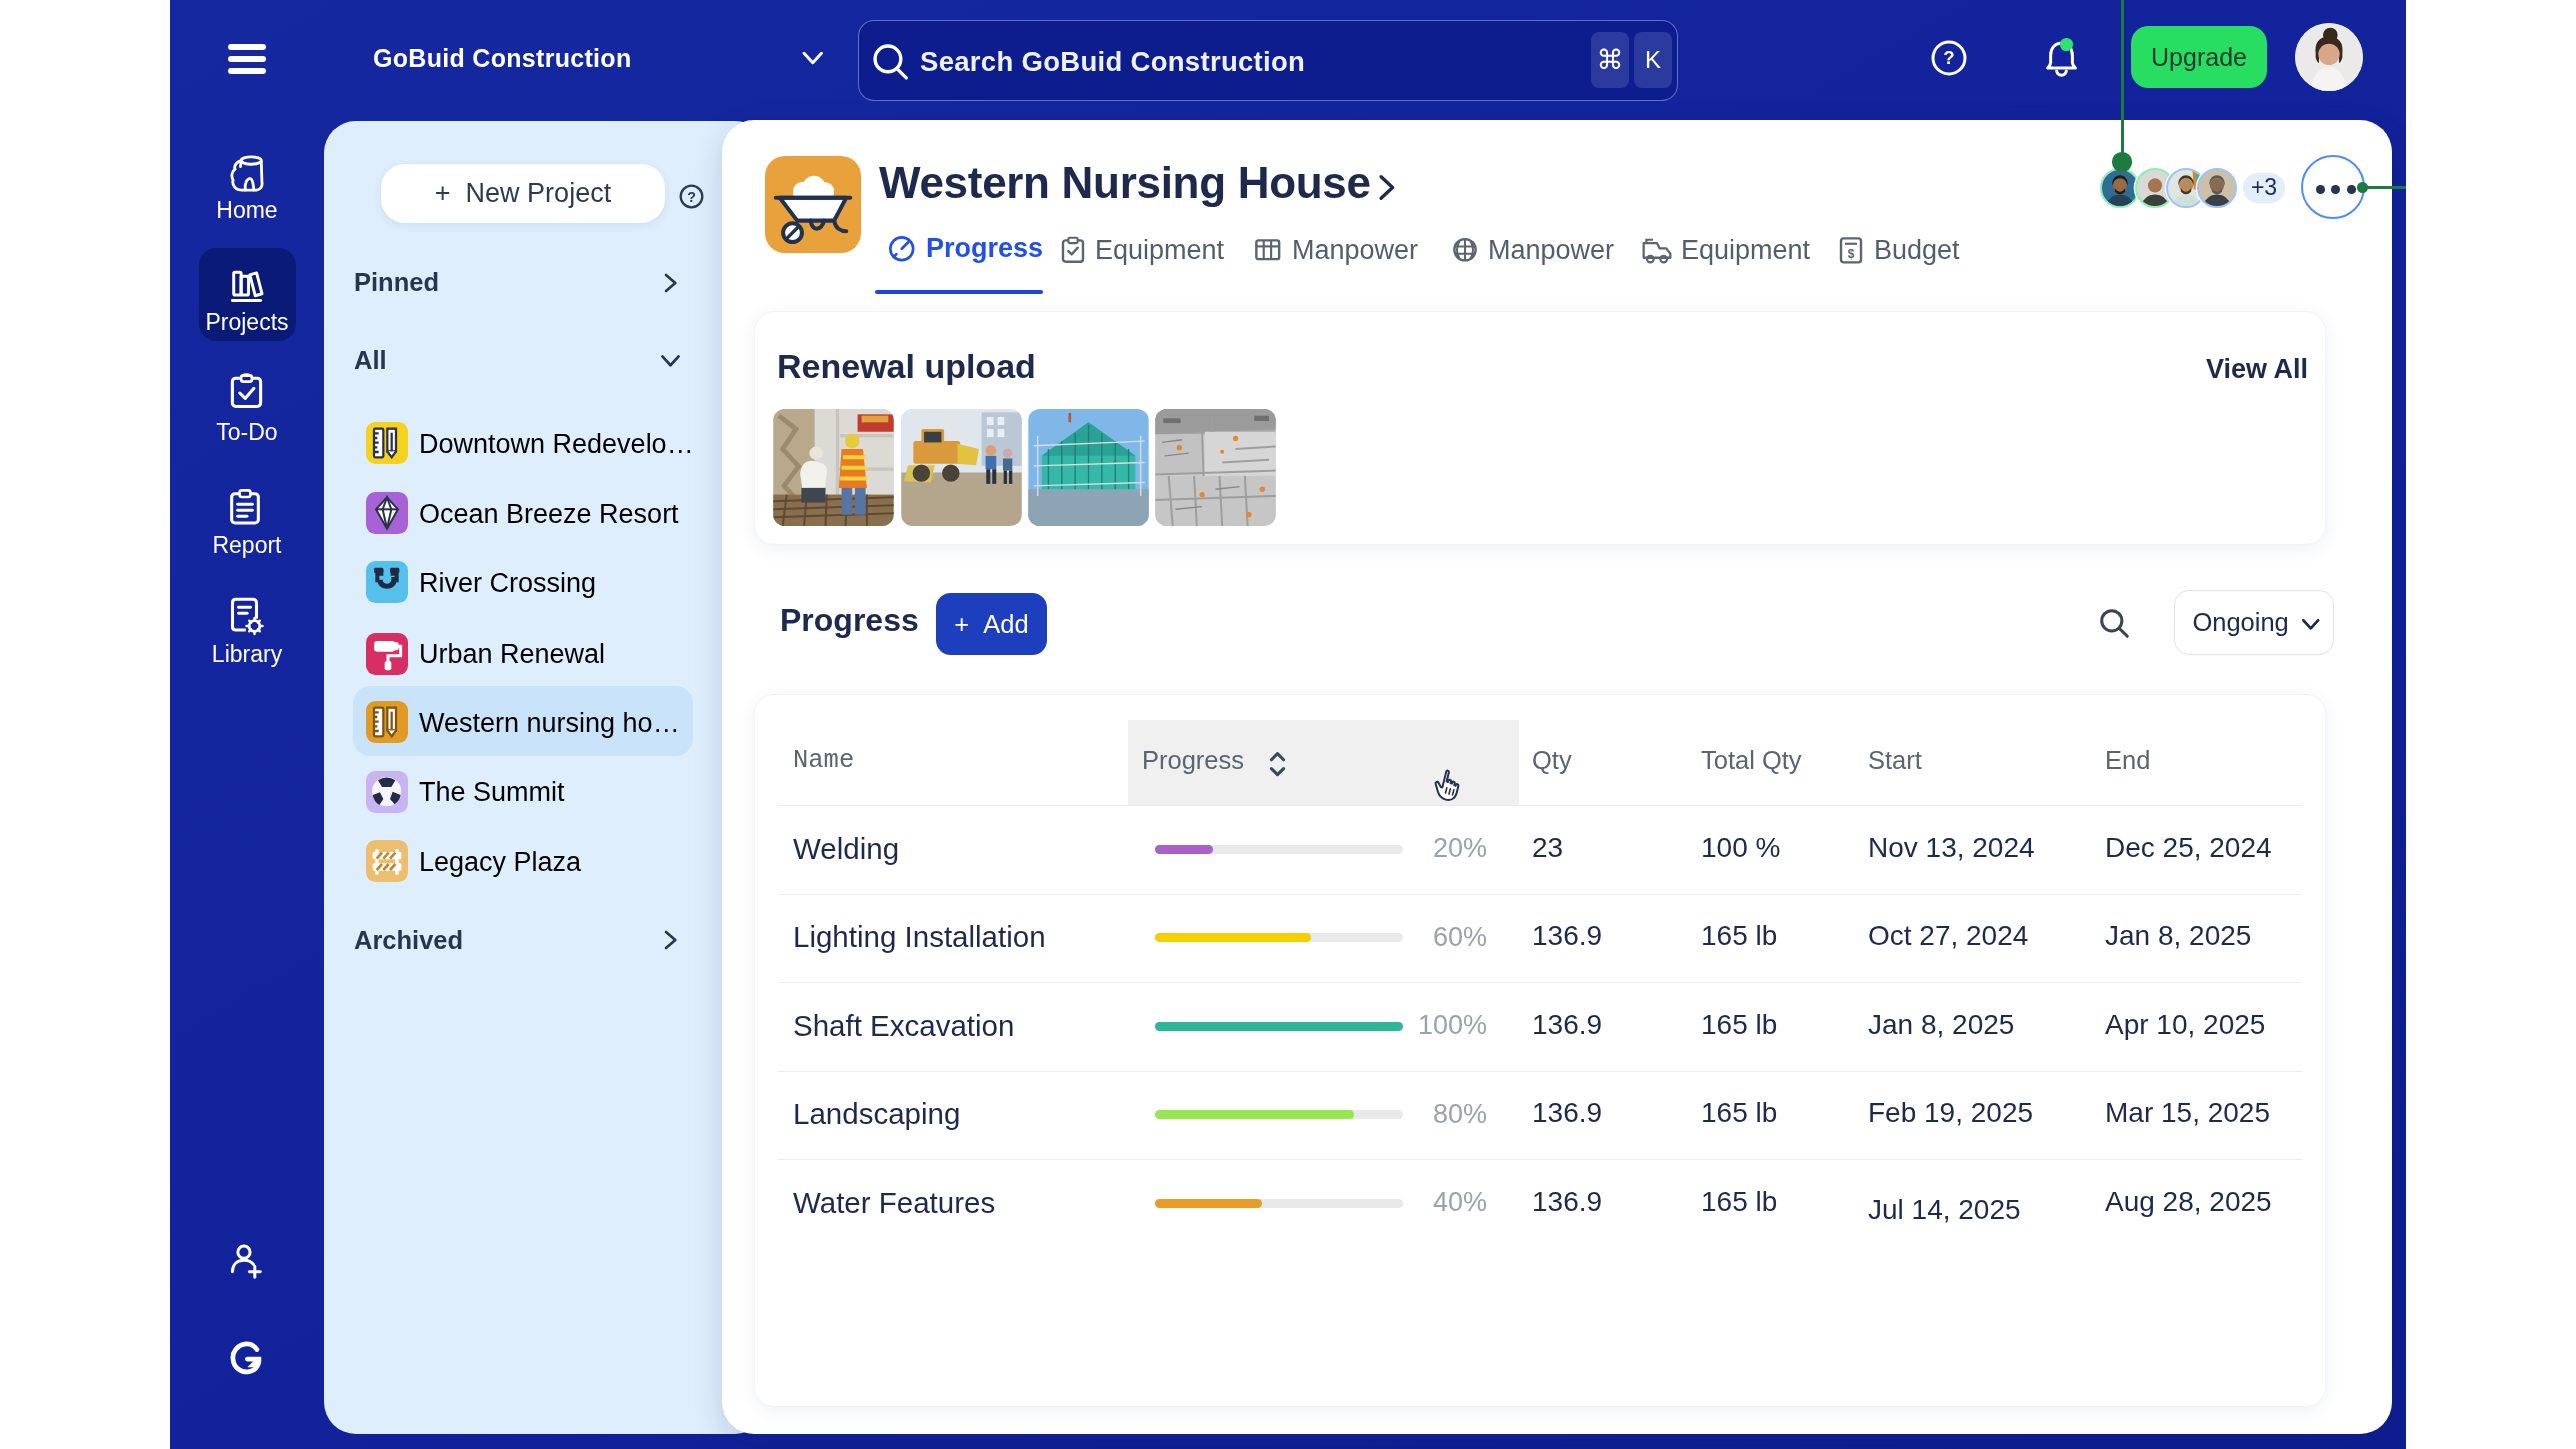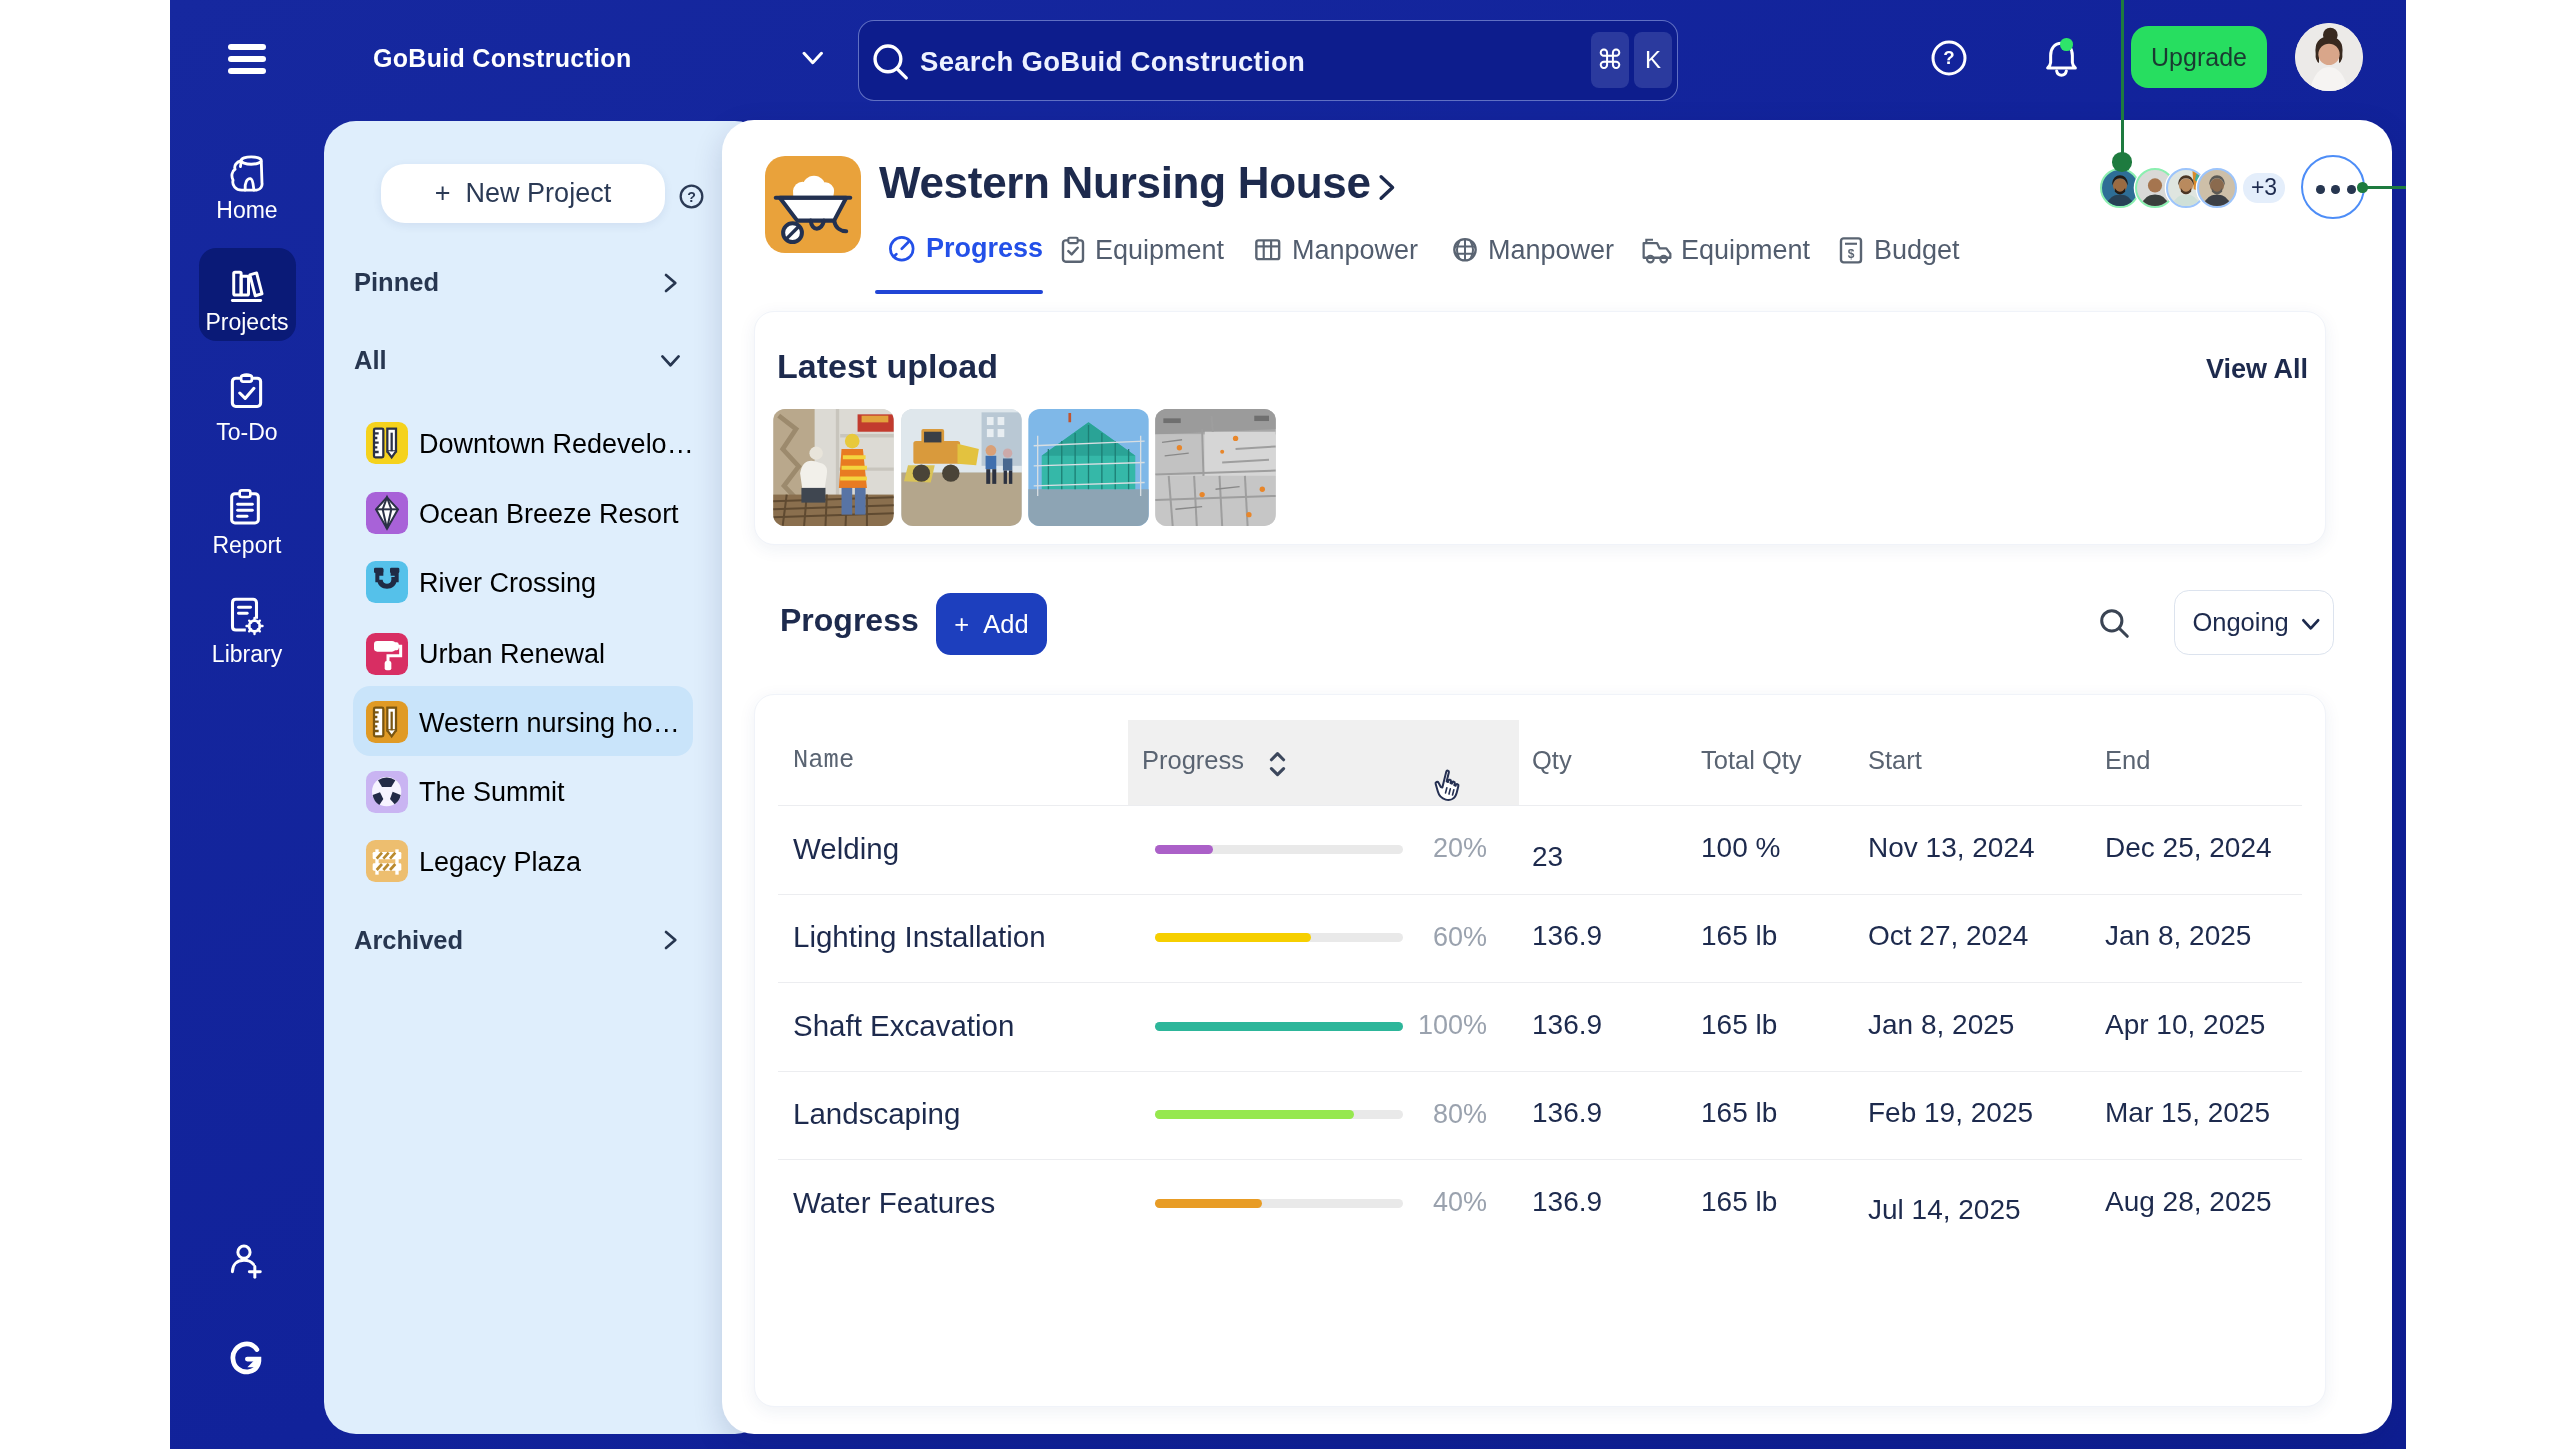--- a/index.html
+++ b/index.html
@@ -352,21 +352,21 @@
         <path d="M6 56 Q11 38 28 38 Q45 38 50 56 Z" fill="#3c4046"></path>
       </svg></div>
     </div>
   <div class="abs plus3">+3</div>
   <div class="abs dots"></div>
   <div class="abs" style="left:2316px; top:185px; width:8.7px; height:8.7px; border-radius:50%; background:#273650;"></div>
   <div class="abs" style="left:2331px; top:185px; width:8.7px; height:8.7px; border-radius:50%; background:#273650;"></div>
   <div class="abs" style="left:2347px; top:185px; width:8.7px; height:8.7px; border-radius:50%; background:#273650;"></div>
 
   <div class="abs ucard"></div>
-  <div class="abs lu">Latest upload</div>
+  <div class="abs lu">Renewal upload</div>
   <div class="abs viewall">View All</div>
   <div id="thumbs">
       <div class="abs thumb" style="left:773px;"><svg width="121" height="117" viewBox="0 0 180 175">
     <rect width="180" height="175" fill="#d8d5cf"></rect>
     <path d="M0 0 h62 v175 h-62 Z" fill="#b9a88c"></path>
     <path d="M8 10 L34 30 L14 60 L38 86 L16 115 L40 140 L12 168" stroke="#9c8a6d" stroke-width="7" fill="none"></path>
     <rect x="62" y="0" width="118" height="175" fill="#dcdad4"></rect>
     <path d="M96 0 v175 M100 40 h80 M96 90 h84" stroke="#c8c5bd" stroke-width="5"></path>
     <rect x="126" y="8" width="54" height="26" fill="#c23b2e"></rect>
           <rect x="132" y="10" width="40" height="10" fill="#e2a23d"></rect>
@@ -505,21 +505,21 @@
   <div class="abs th" style="left:1532px;">Qty</div>
   <div class="abs th" style="left:1701px;">Total Qty</div>
   <div class="abs th" style="left:1868px;">Start</div>
   <div class="abs th" style="left:2105px;">End</div>
   <div id="rows">
       <div class="abs rowline" style="top:805px;"></div>
       <div class="abs cname" style="left:793px; top:832px;">Welding</div>
       <div class="abs track" style="left:1155px; top:845px;"></div>
       <div class="abs fill" style="left:1155px; top:845px; width:58px; background:#ab60c8;"></div>
       <div class="abs cpct" style="left:1393px; top:833px; width:94px; text-align:right;">20%</div>
-      <div class="abs cnum" style="left:1532px; top:832px;margin-top:9px;">23</div>
+      <div class="abs cnum" style="left:1532px; top:832px;">23</div>
       <div class="abs cnum" style="left:1701px; top:832px;">100 %</div>
       <div class="abs cnum" style="left:1868px; top:832px;">Nov 13, 2024</div>
       <div class="abs cnum" style="left:2105px; top:832px;">Dec 25, 2024</div>
       <div class="abs rowline" style="top:894px;"></div>
       <div class="abs cname" style="left:793px; top:920px;">Lighting Installation</div>
       <div class="abs track" style="left:1155px; top:933px;"></div>
       <div class="abs fill" style="left:1155px; top:933px; width:156px; background:#f6cf00;"></div>
       <div class="abs cpct" style="left:1393px; top:922px; width:94px; text-align:right;">60%</div>
       <div class="abs cnum" style="left:1532px; top:920px;">136.9</div>
       <div class="abs cnum" style="left:1701px; top:920px;">165 lb</div>

